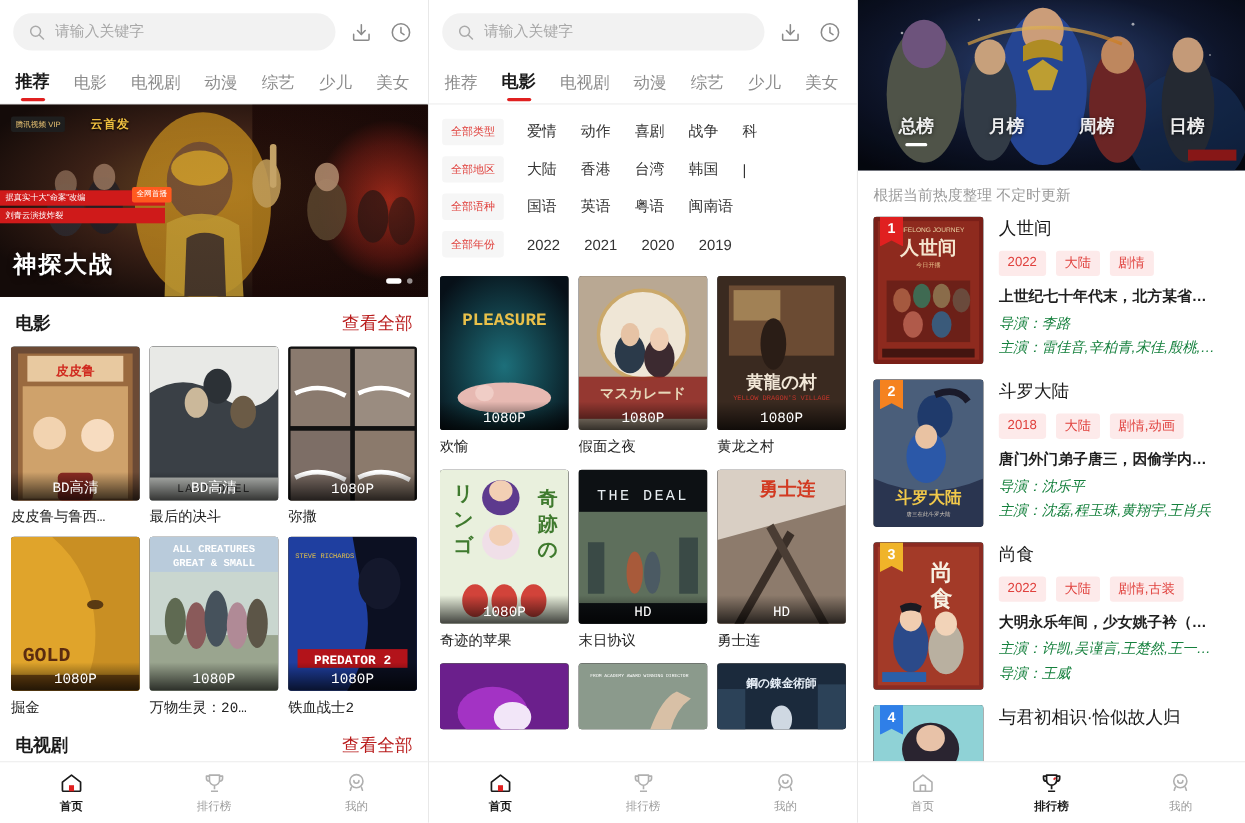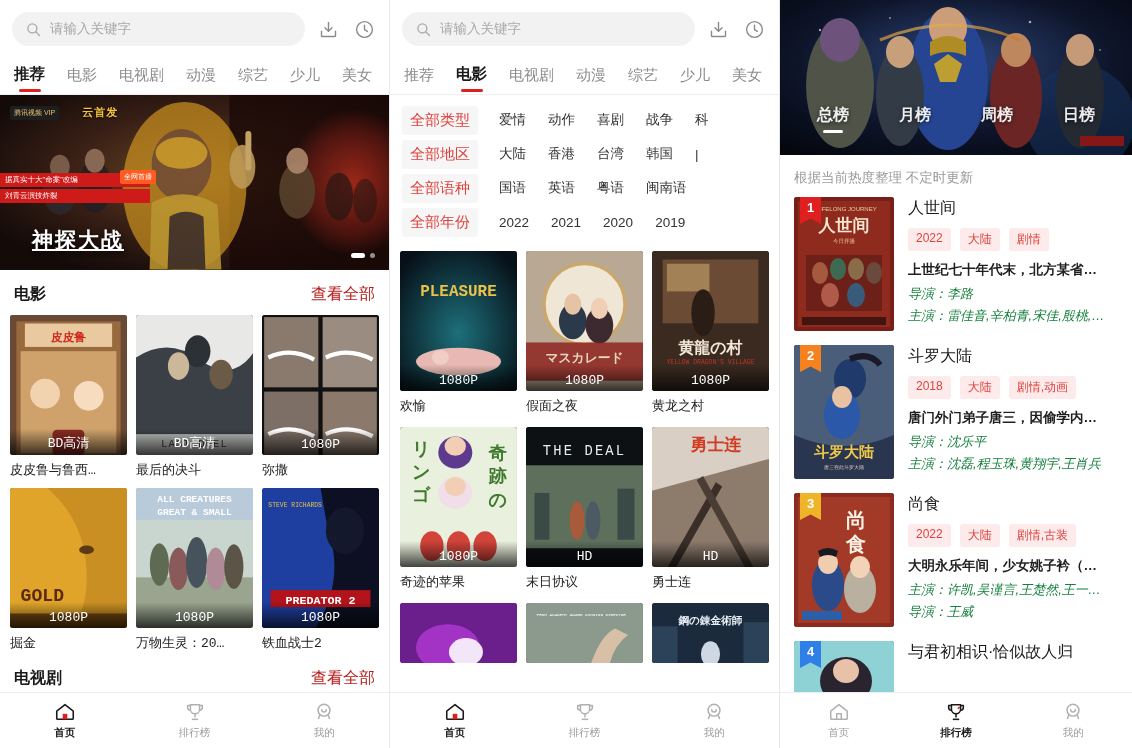--- a/index.html
+++ b/index.html
@@ -34,22 +34,22 @@
   .tab.active::after {
     content: ""; position: absolute; left: 50%; transform: translateX(-50%);
     bottom: 2px; width: 22px; height: 3px; background: #e02020; border-radius: 2px;
   }
   .tabs-divider { height: 1px; background: #ededed; }
 
   
   .banner { position: relative; height: 175px; overflow: hidden; background:#1b0f0c; }
   .banner-art { position:absolute; inset:0; }
   .banner-title {
-    position: absolute; left: 32px; bottom: 16px; color: #fff; font-size: 21px;
-    font-weight: bold; letter-spacing: 2px; text-shadow: 0 2px 6px rgba(0,0,0,.85); text-decoration: underline;
+    position: absolute; left: 12px; bottom: 16px; color: #fff; font-size: 21px;
+    font-weight: bold; letter-spacing: 2px; text-shadow: 0 2px 6px rgba(0,0,0,.85);
   }
   .banner-badge {
     position:absolute; left:10px; top:10px; display:flex; gap:23px; align-items:flex-end;
   }
   .bb1 { background:#1e1e1e; color:#e8c272; font-size:7px; padding:2px 4px; border-radius:2px; }
   .bb2 { color:#f0c040; font-size:11px; font-weight:bold; letter-spacing:1px;
          text-shadow:0 1px 2px #000; }
   .red-strip { position:absolute; left:0; top:78px; width:150px; }
   .red-strip div { background:#cf1a1a; color:#fff; font-size:7.5px; padding:2px 5px; margin-bottom:2px; }
   .corner-tag { position:absolute; left:120px; top:75px; background:#ff5a1f; color:#fff;
@@ -81,21 +81,21 @@
   }
   .card-title {
     margin-top: 6px; font-size: 13px; color: #222; white-space: nowrap;
     overflow: hidden; text-overflow: ellipsis;
   }
 
   
   .filters { padding: 8px 0 4px 0; }
   .frow { display: flex; align-items: center; gap: 0; height: 34px; padding: 0 12px; white-space: nowrap; overflow: hidden; }
   .fkey {
-    color: #e0413d; font-size: 15px; background: #f6f6f6; border-radius: 3px;
+    color: #e0413d; font-size: 10px; background: #f6f6f6; border-radius: 3px;
     padding: 5px 8px; margin-right: 10px; flex: 0 0 auto;
   }
   .fopt { color: #333; font-size: 13.5px; padding: 5px 11px; flex: 0 0 auto; }
 
   
   .rank-banner { position: relative; height: 155px; overflow: hidden; background:#0c1020; }
   .rank-tabs {
     position: absolute; left: 0; right: 0; top: 105px;
     display: flex; justify-content: space-around; padding: 0 12px;
   }

